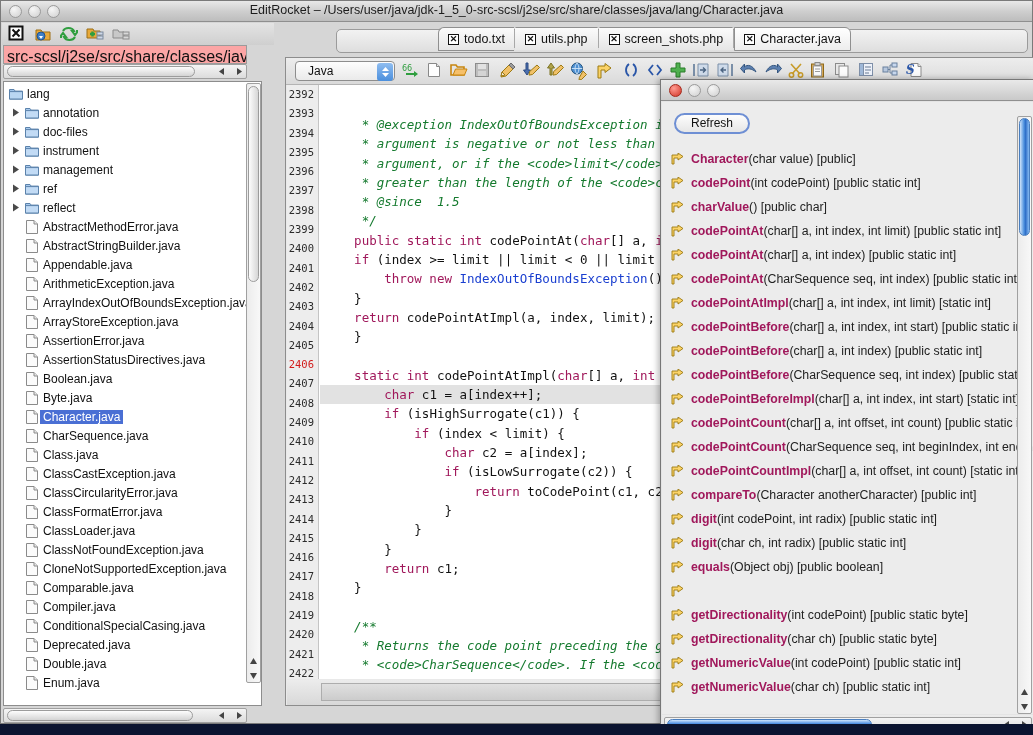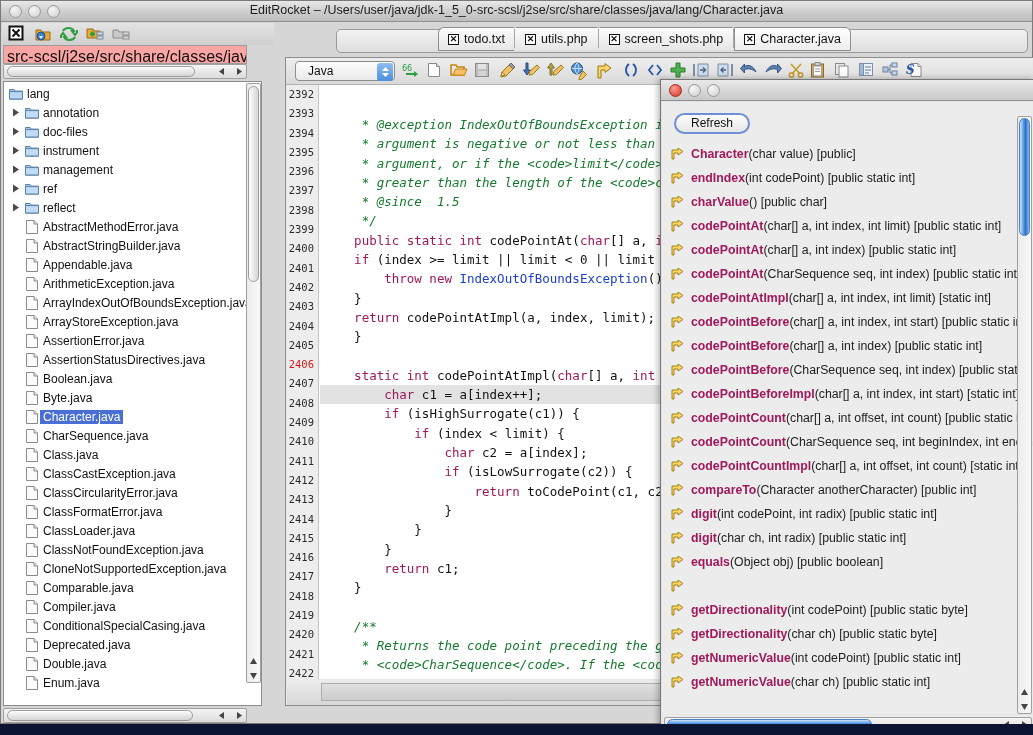--- a/index.html
+++ b/index.html
@@ -186,21 +186,21 @@
     background:#ececec;overflow:hidden;
   }
   .refreshbtn{
     position:absolute;left:12px;top:11px;width:76px;height:21px;
     background:linear-gradient(to bottom,#fdfdfd,#e6e6e6);
     border:2px solid #6e8fd4;border-radius:11px;box-sizing:border-box;
     font-size:12px;color:#111;text-align:center;line-height:17px;
   }
   .mlist{position:absolute;left:0;top:40px;width:372px;}
   .mrow{
-    height:24px;display:flex;align-items:center;gap:7px;padding-left:8px;
+    height:24px;display:flex;align-items:flex-end;gap:7px;padding-left:8px;
     white-space:nowrap;overflow:hidden;font-size:12.3px;color:#222;
   }
   .mrow .mname{color:#a0185b;font-weight:bold;}
   .navbottom{
     position:absolute;left:1px;top:635px;width:372px;height:20px;
     background:linear-gradient(to bottom,#ececec,#dadada);
   }
   .bluethumb{
     position:absolute;border-radius:7px;
     background:linear-gradient(to bottom,#cfe4fb,#3f86e0 45%,#2f6fc8 60%,#74b0ef);
@@ -864,21 +864,21 @@
                 </svg>
               </span>
               <span><span class="mname">Character</span><span>(char value) [public]</span></span>
             </div>
             <div class="mrow">
               <span style="flex: 0 0 14px; display: flex; align-items: center;">
                 <svg width="14" height="13" viewBox="0 0 14 13">
                   <path d="M2 2 h6 v-2 l5 3.5 -5 3.5 v-2 h-4 v6 h-2 Z" fill="#fbd367" stroke="#9c7a12" stroke-width="0.9" stroke-linejoin="round"></path>
                 </svg>
               </span>
-              <span><span class="mname">endIndex</span><span>(int codePoint) [public static int]</span></span>
+              <span><span class="mname">codePoint</span><span>(int codePoint) [public static int]</span></span>
             </div>
             <div class="mrow">
               <span style="flex: 0 0 14px; display: flex; align-items: center;">
                 <svg width="14" height="13" viewBox="0 0 14 13">
                   <path d="M2 2 h6 v-2 l5 3.5 -5 3.5 v-2 h-4 v6 h-2 Z" fill="#fbd367" stroke="#9c7a12" stroke-width="0.9" stroke-linejoin="round"></path>
                 </svg>
               </span>
               <span><span class="mname">charValue</span><span>() [public char]</span></span>
             </div>
             <div class="mrow">

